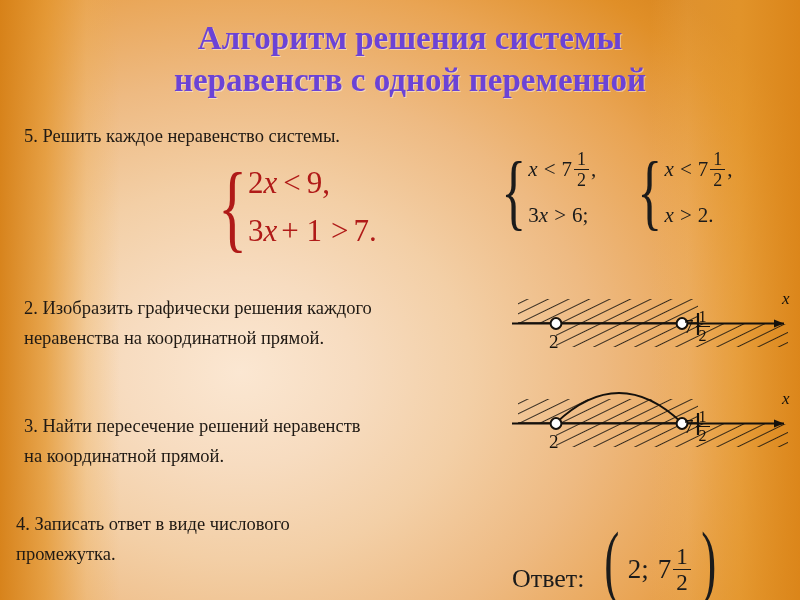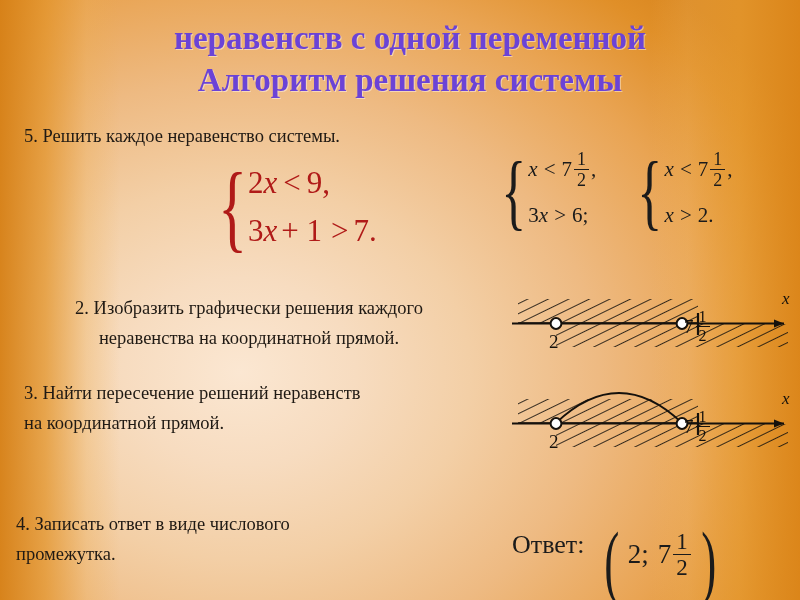--- a/index.html
+++ b/index.html
@@ -74,22 +74,22 @@
   .step {
     position: absolute;
     z-index: 4;
     color: #201a14;
     font-family: "Liberation Serif", serif;
     font-size: 18.5px;
     line-height: 1.62;
     white-space: pre-line;
   }
   #step1 { top: 122px; left: 24px; width: 420px; }
-  #step2 { top: 294px; left: 24px; width: 450px; text-align: center; }
-  #step3 { top: 379px; left: 24px; width: 460px; }
+  #step2 { top: 294px; left: 24px; width: 450px; }
+  #step3 { top: 412px; left: 24px; width: 460px; }
   #step4 { top: 510px; left: 16px; width: 440px; }
 
   
   .mathblock { position: absolute; z-index: 4; }
 
   .sysrow { display: flex; align-items: center; }
 
   .brace {
     font-family: "Liberation Serif", serif;
     font-weight: 300;
@@ -144,21 +144,21 @@
   #sys-right .sys-line { height: 46px; }
   #sys-right .frac { font-size: 18px; }
 
   
   #answer {
     position: absolute;
     top: 530px; left: 512px;
     z-index: 4;
     color: #1b1b1b;
     display: flex;
-    align-items: flex-start;
+    align-items: flex-end;
     font-size: 26px;
   }
   #answer .ans-label { margin-right: 14px; }
   #answer .paren {
     font-size: 82px;
     line-height: 0.78;
     font-weight: 300;
     transform: scaleX(0.55);
     display: inline-block;
   }
@@ -191,22 +191,22 @@
     color: #15110c;
   }
   .tick-label .frac { font-size: 16px; }
 </style>
 </head>
 <body>
 
 <div id="slide">
 
   <div id="title">
+    <div>Алгоритм решения системы</div>
     <div>неравенств с одной переменной</div>
-    <div>Алгоритм решения системы</div>
   </div>
 
   <div class="step" id="step1">5. Решить каждое неравенство системы.</div>
 
   <div class="mathblock" id="sys-red">
     <div class="sysrow">
       <span class="brace">{</span>
       <span class="sys-lines">
         <span class="sys-line">
           <span>2</span>

